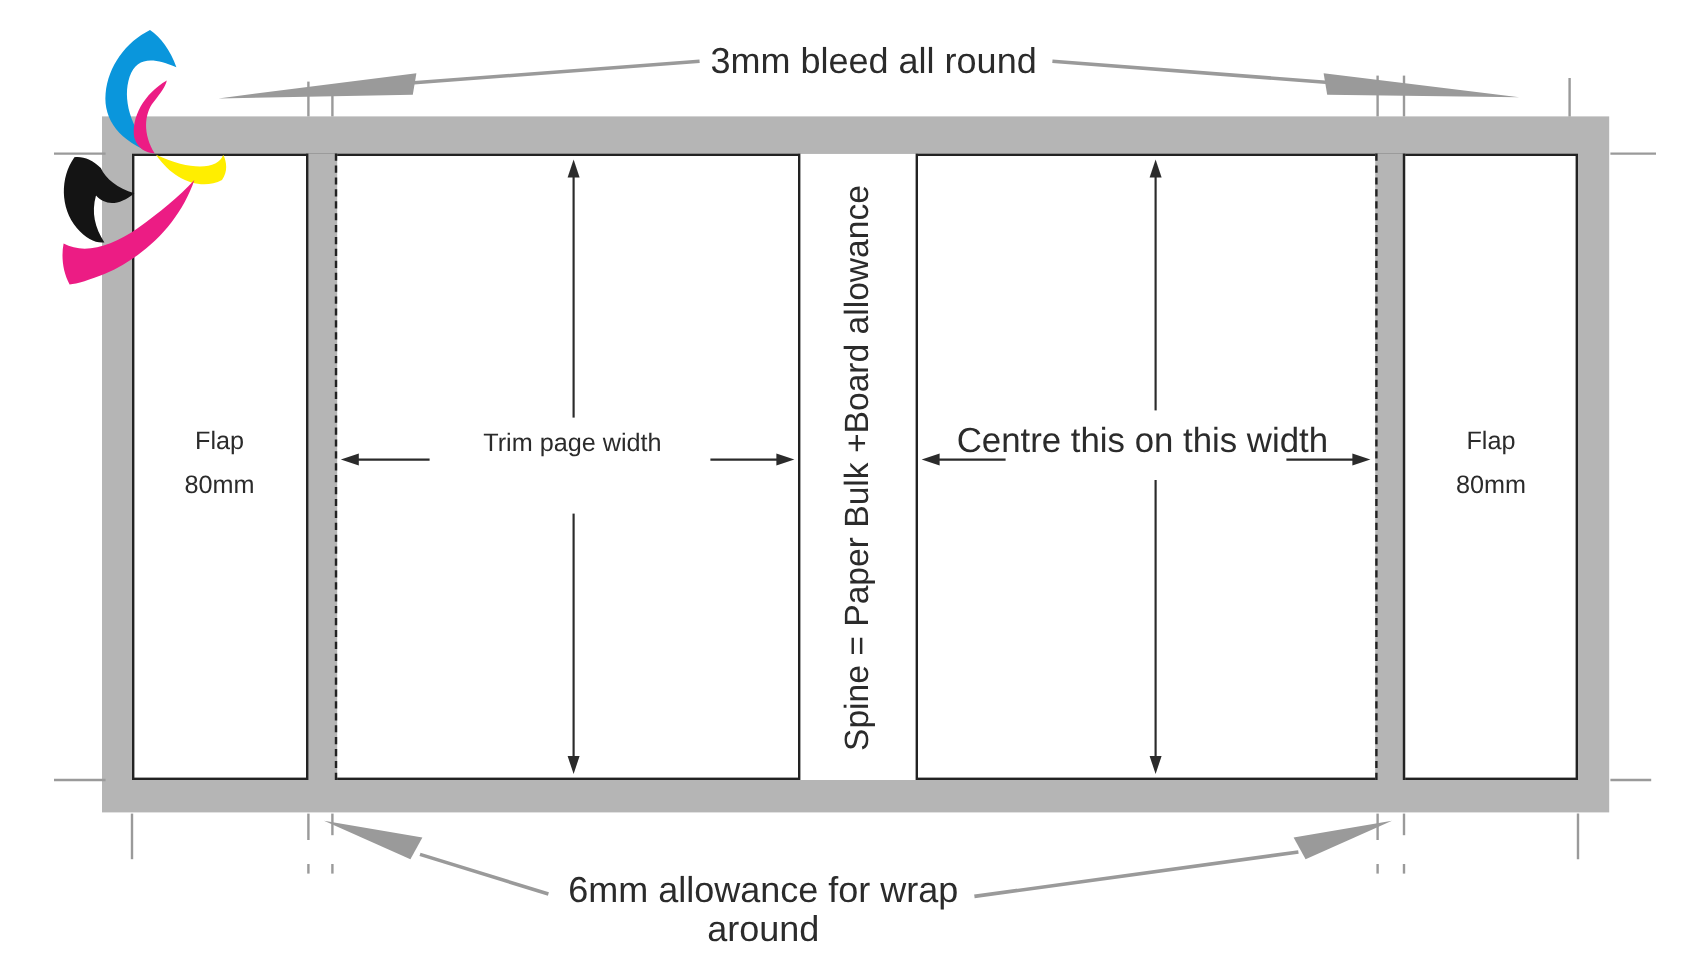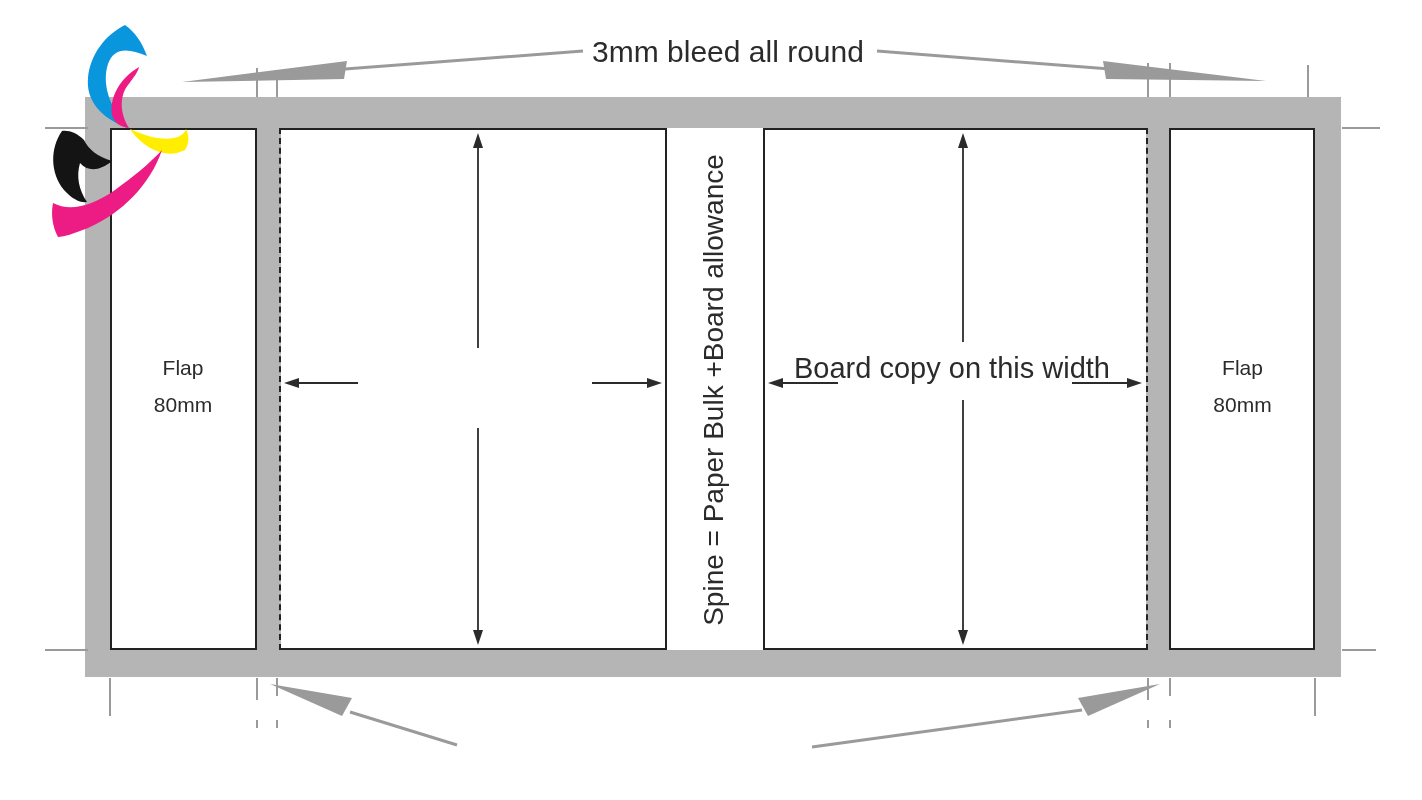--- a/index.html
+++ b/index.html
@@ -114,31 +114,33 @@
   </svg>
 
   <div class="label lbl-big bleed-callout">3mm bleed all round</div>
 
   <div class="label lbl-panel flap-left">
     <div>Flap</div>
     <div>80mm</div>
   </div>
 
   <div class="label lbl-panel trim-label">
+    <div>Trim page width</div>
   </div>
 
   <div class="label spine-label">Spine = Paper Bulk +Board allowance</div>
 
-  <div class="label centre-label">Board copy on this width</div>
+  <div class="label centre-label">Centre this on this width</div>
 
   <div class="label lbl-panel flap-right">
     <div>Flap</div>
     <div>80mm</div>
   </div>
 
+  <div class="label lbl-big wrap-callout">6mm allowance for wrap around</div>
 
   <svg class="logo" width="260" height="270" viewBox="0 0 260 270">
     <path d="M 125,25 C 105,35 90,55 88,78 C 86,100 100,118 128,128
              C 108,106 102,82 108,64 C 114,47 128,48 147,56
              C 142,42 134,31 125,25 Z" fill="#0a96dc"></path>
     <path d="M 139,67 C 120,78 109,98 112,115 C 115,124 121,127 129,128
              C 119,112 120,95 128,85 C 134,77 138,72 139,67 Z" fill="#ec1c84"></path>
     <path d="M 130,129 C 145,151 168,159 185,150 C 190,143 189,135 186,129
              C 182,141 160,143 130,129 Z" fill="#ffee00"></path>
     <path d="M 62,131 C 50,148 50,173 64,190 C 72,199 80,203 87,202

